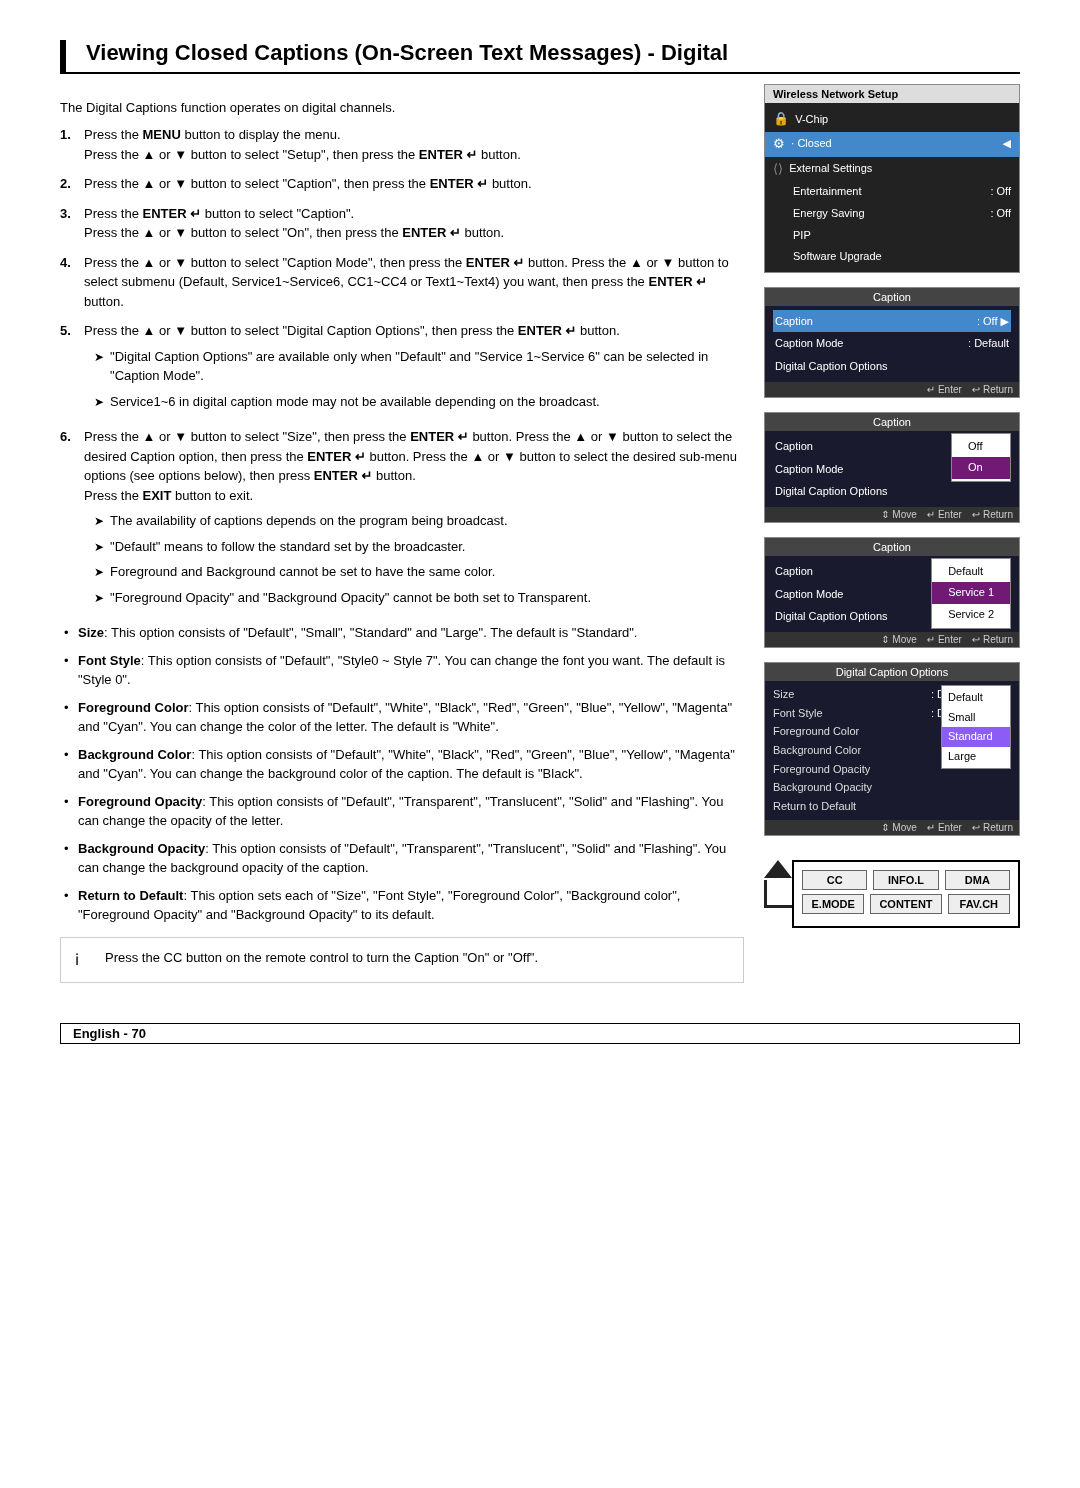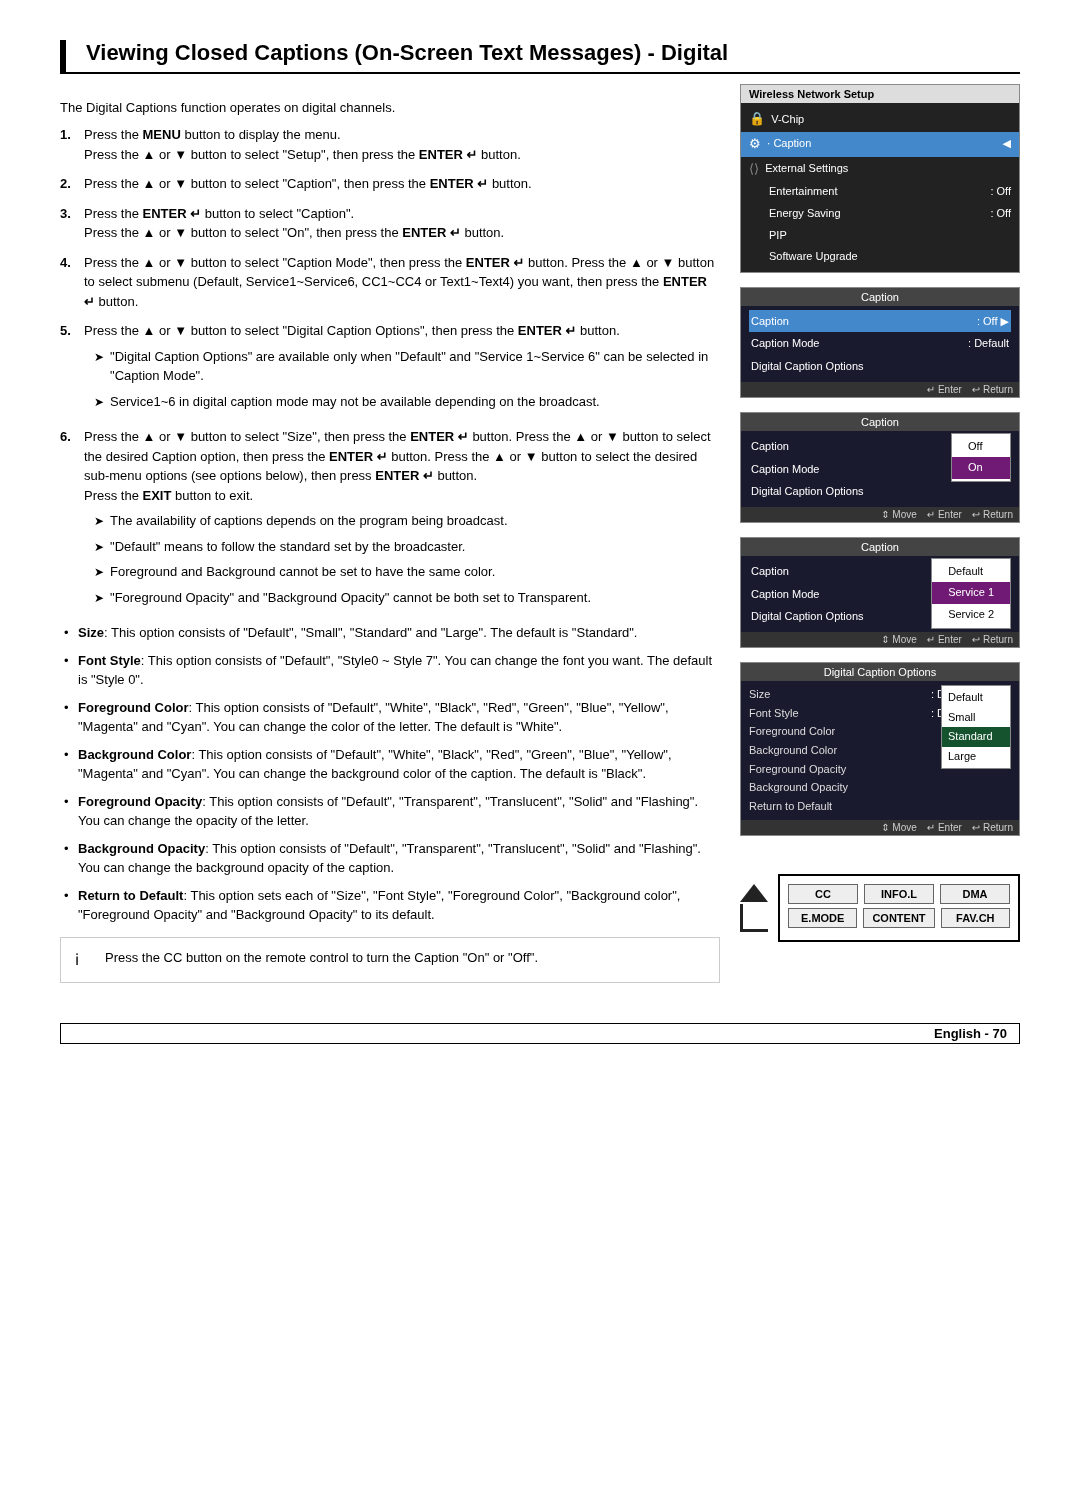--- a/index.html
+++ b/index.html
@@ -24,21 +24,21 @@
     .main-layout {
       display: flex;
       gap: 20px;
       margin-top: 10px;
     }
     .left-col {
       flex: 1;
       margin-top: 16px;
     }
     .right-col {
-      width: 280px;
+      width: 256px;
       flex-shrink: 0;
       display: flex;
       flex-direction: column;
       gap: 14px;
     }
     .intro-text {
       margin-bottom: 10px;
       font-size: 13px;
     }
     .steps-list {
@@ -97,21 +97,21 @@
       display: flex;
       align-items: flex-start;
       gap: 10px;
       line-height: 1.5;
     }
     .note-icon {
       font-size: 16px;
       min-width: 20px;
     }
     .footer-label {
-      text-align: right;
+      text-align: left;
       margin-top: 20px;
       font-weight: bold;
       font-size: 13px;
       border: 1px solid #000;
       display: inline-block;
       padding: 2px 12px;
       margin-left: auto;
       margin-right: auto;
       width: 100%;
     }
@@ -247,21 +247,21 @@
       border: 1px solid #888;
       padding: 2px 0;
       min-width: 70px;
     }
     .dco-dd-item {
       padding: 1px 6px;
       font-size: 11px;
       line-height: 1.6;
     }
     .dco-dd-item.selected {
-      background: #14532d;
+      background: #8b5cf6;
       color: #fff;
     }
     .dco-footer {
       background: #333;
       color: #ccc;
       display: flex;
       justify-content: flex-end;
       gap: 10px;
       padding: 2px 6px;
       font-size: 10px;
@@ -411,21 +411,21 @@
 
     <div class="setup-screen">
       <div class="setup-header">Wireless Network Setup</div>
       <div class="setup-body">
         <div class="setup-item">
           <span style="color:#fff; font-size:13px;">🔒</span>
           <span>V-Chip</span>
         </div>
         <div class="setup-item active">
           <span style="color:#fff; font-size:13px;">⚙</span>
-          <span>· Caption</span>
+          <span>· Closed</span>
           <span style="margin-left:auto; color:#fff;">◀</span>
         </div>
         <div class="setup-item">
           <span style="color:#888; font-size:13px;">⟨⟩</span>
           <span>External Settings</span>
         </div>
         <div class="setup-item">
           <span style="padding-left:20px;">Entertainment</span>
           <span style="margin-left:auto;">: Off</span>
         </div>
@@ -545,21 +545,21 @@
           </div>
         </div>
       </div>
       <div class="dco-footer">
         <span>⇕ Move</span>
         <span>↵ Enter</span>
         <span>↩ Return</span>
       </div>
     </div>
 
-    <div style="margin-top:24px; display:flex; align-items:center; gap:10px;">
+    <div style="margin-top:10px; display:flex; align-items:flex-start; ">
       <div style="display:flex; flex-direction:column; align-items:flex-start;">
         <div style="width:0;height:0;border-left:14px solid transparent;border-right:14px solid transparent;border-bottom:18px solid #222; margin-bottom:2px;"></div>
         <div style="width:28px;height:28px;border-left:3px solid #222;border-bottom:3px solid #222;"></div>
       </div>
       <div class="remote-box">
         <div class="remote-row">
           <div class="remote-btn">CC</div>
           <div class="remote-btn">INFO.L</div>
           <div class="remote-btn">DMA</div>
         </div>

